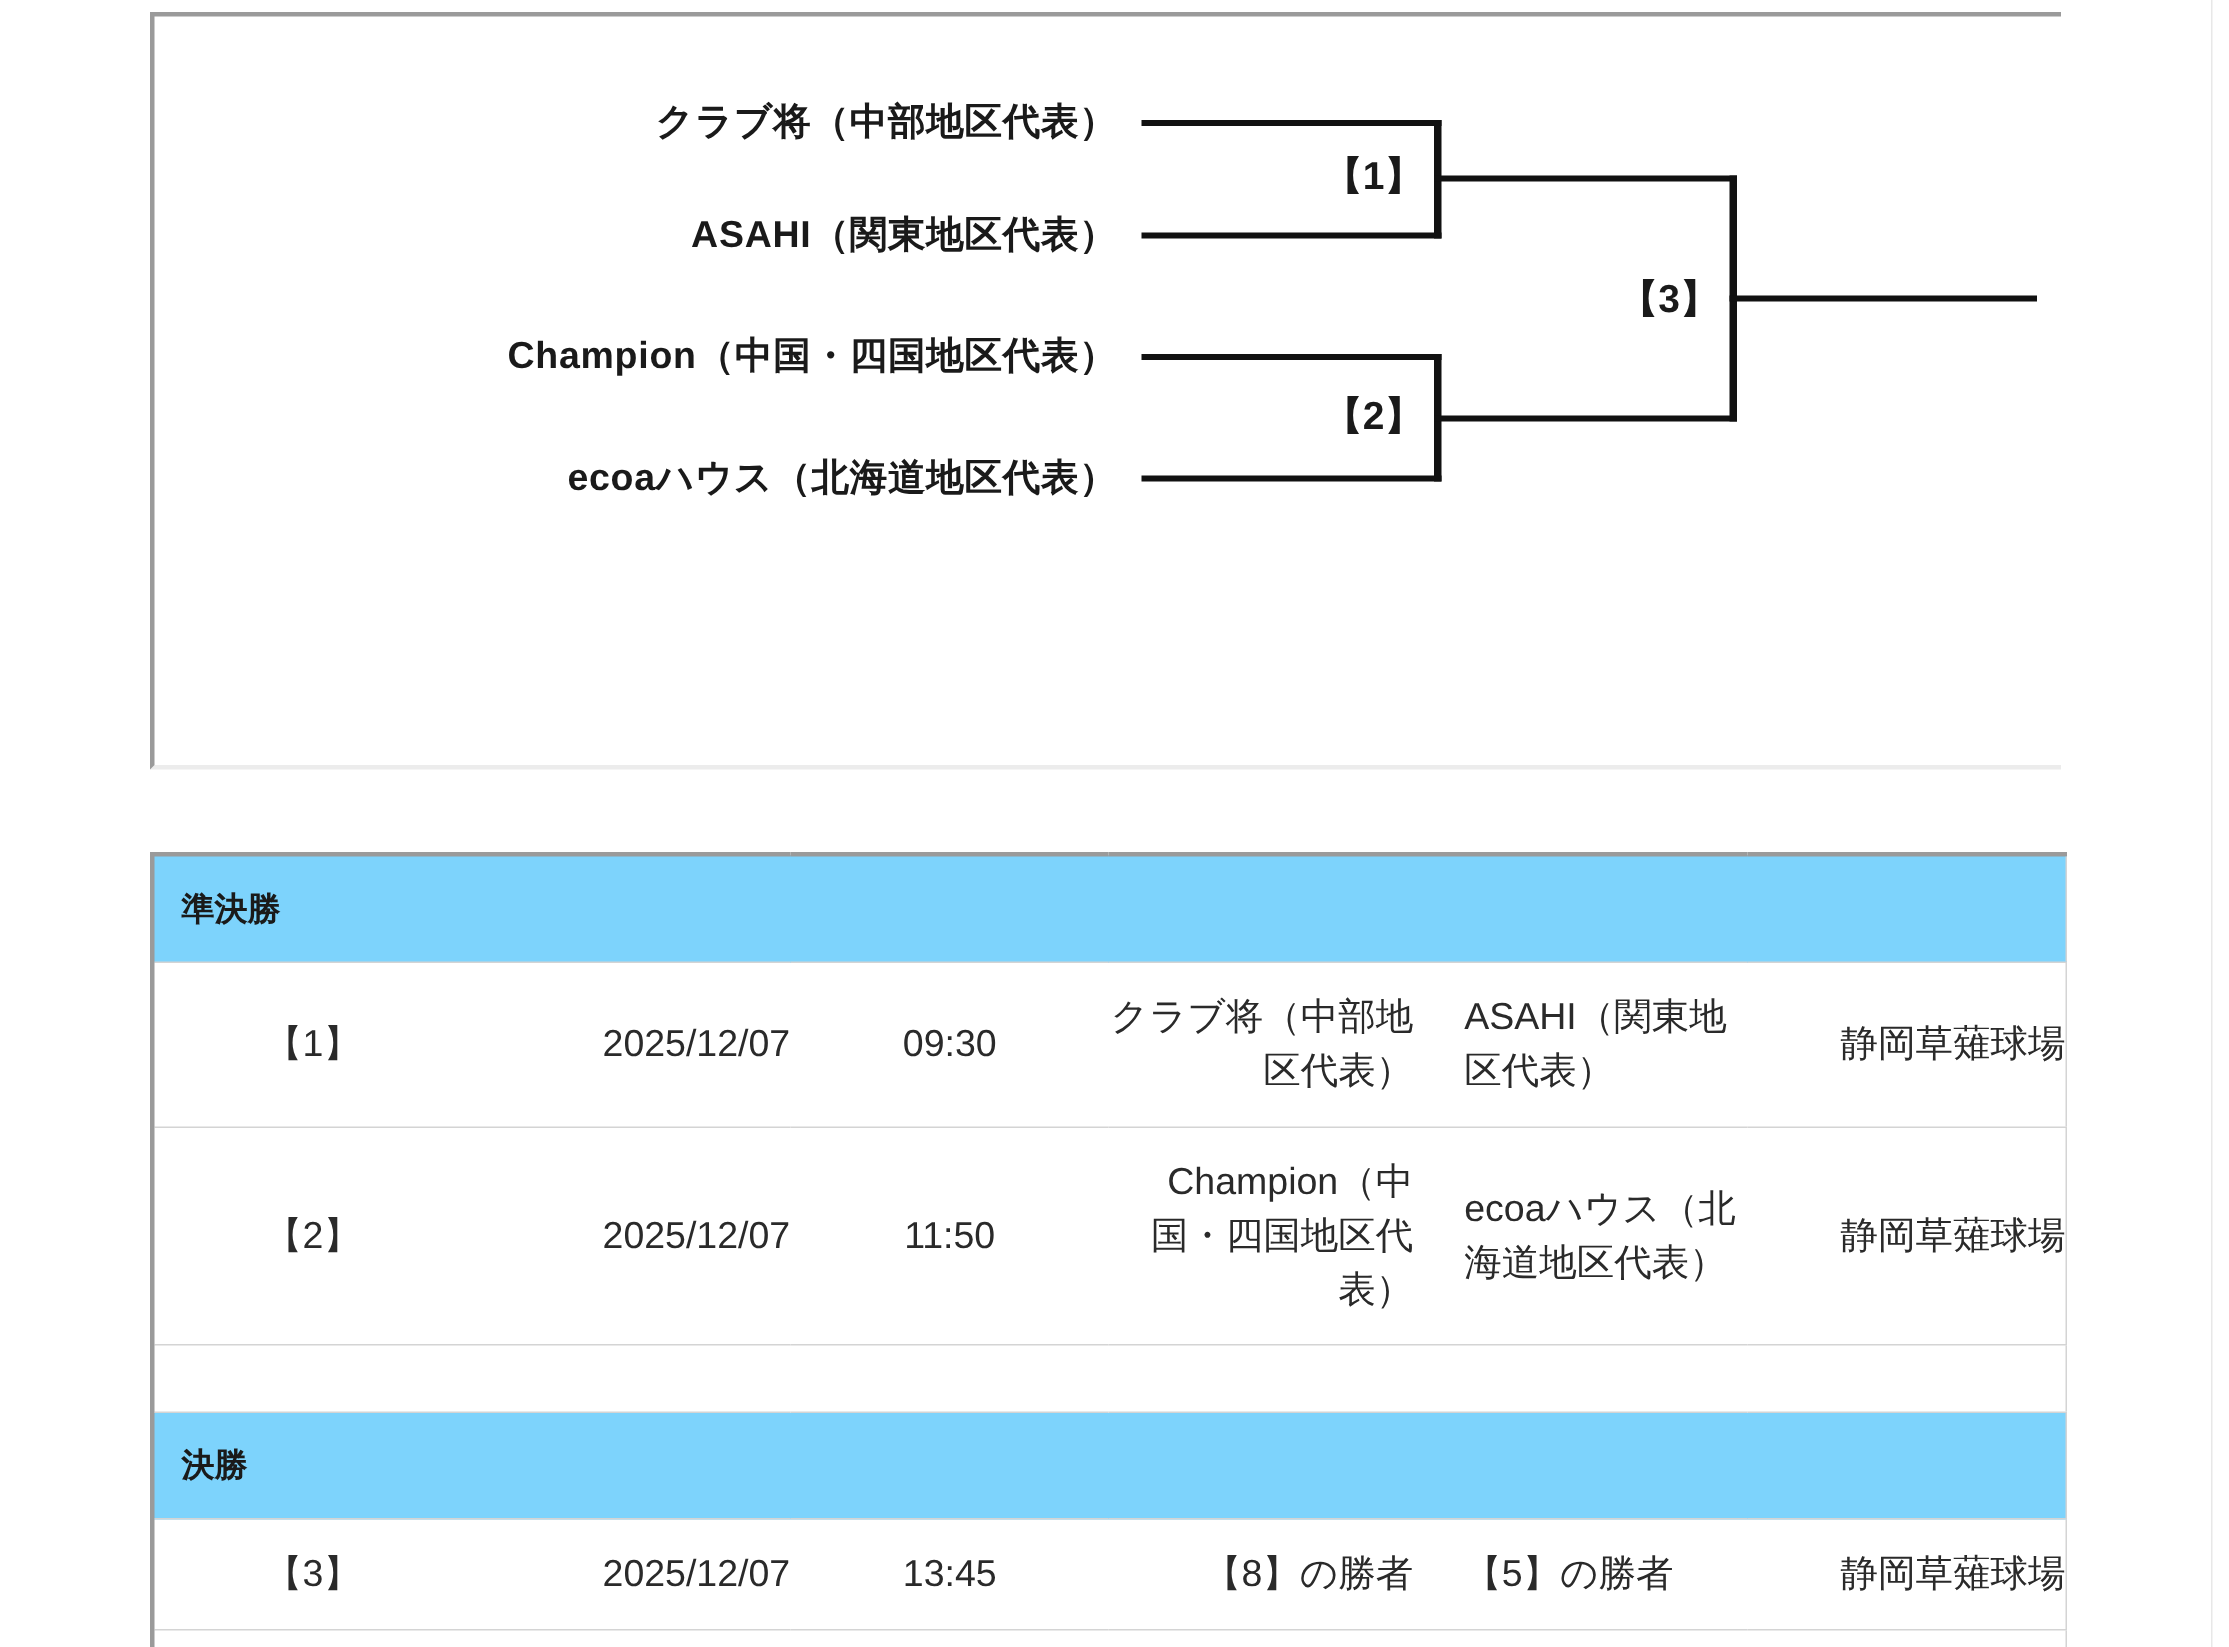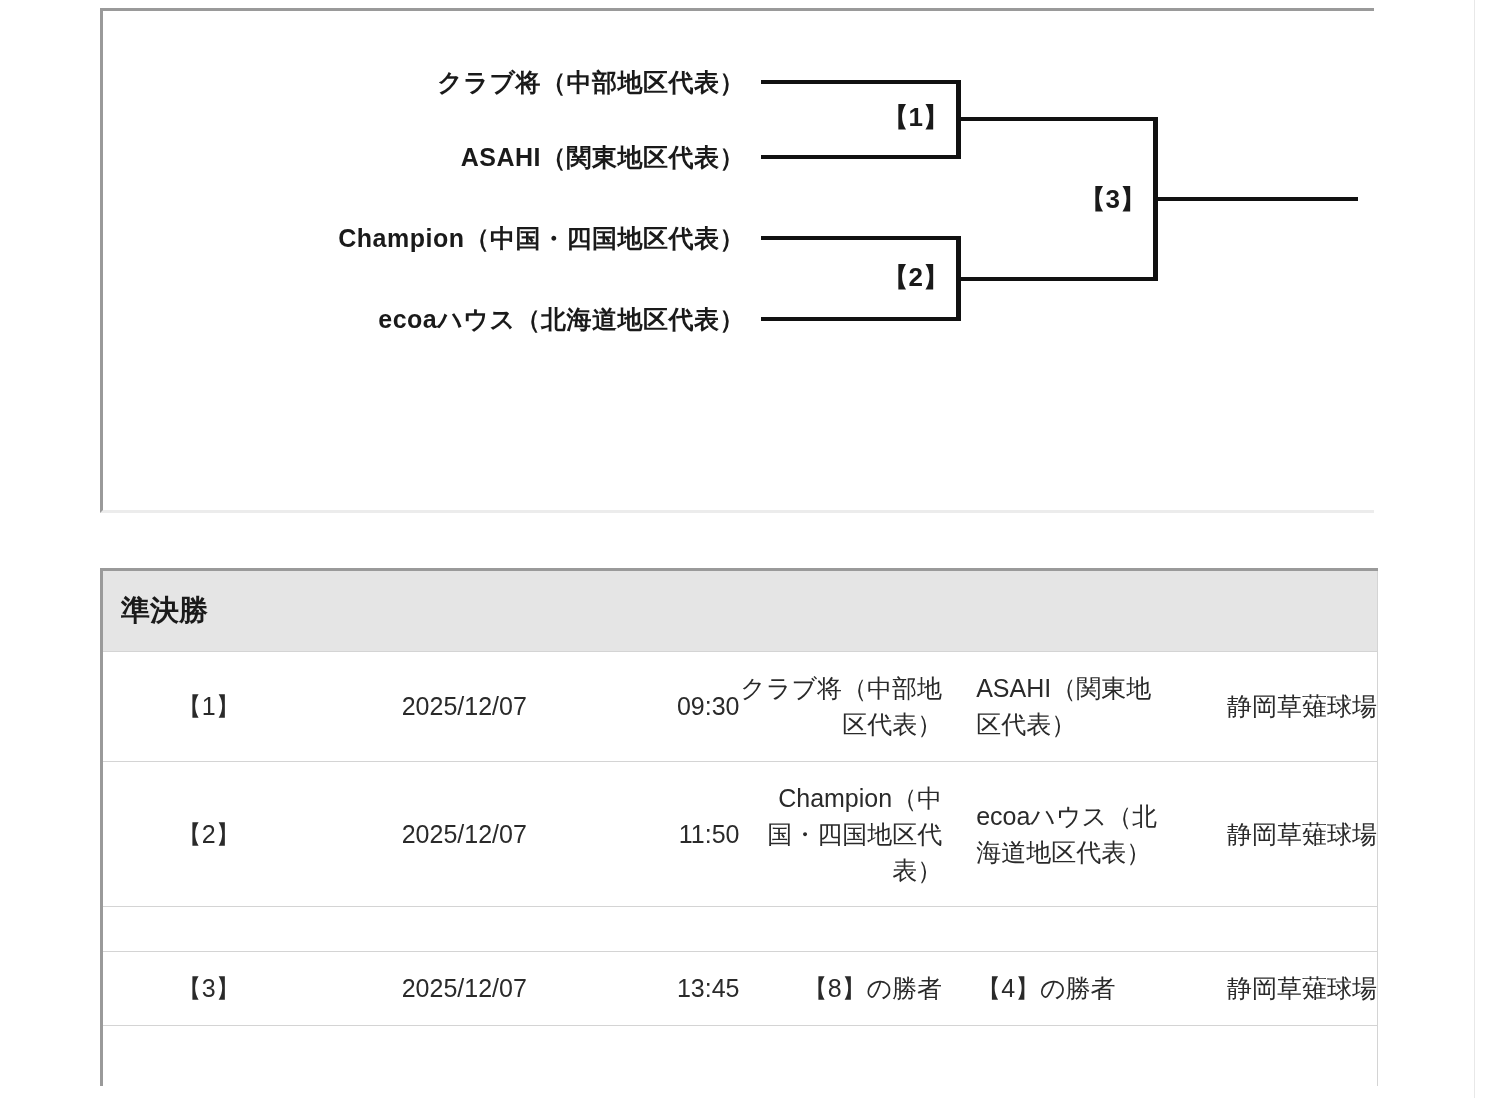--- a/index.html
+++ b/index.html
@@ -98,36 +98,36 @@
     border-top: 3px solid #9a9a9a;
     border-left: 3px solid #9a9a9a;
     border-right: 1px solid #d4d4d4;
   }
   .schedule-table td {
     border-bottom: 1px solid #d4d4d4;
     padding: 0;
     vertical-align: middle;
   }
   .section-row td {
-    background: #e5e5e5;
+    background: #7dd3fc;
     font-weight: bold;
-    font-size: 29px;
+    font-size: 22px;
     padding: 20px 0 20px 18px;
     color: #1a1a1a;
     border-bottom: 1px solid #d4d4d4;
   }
   .match-row td {
     font-size: 25px;
     color: #2a2a2a;
     padding: 18px 0;
     line-height: 1.45;
   }
   .c-no      { width: 88px;  text-align: center; }
   .c-date    { width: 214px; text-align: right; }
-  .c-time    { width: 140px; text-align: right; }
+  .c-time    { width: 140px; text-align: center; }
   .c-teamA   { width: 295px; text-align: right; padding-right: 10px !important; }
   .c-teamB   { width: 295px; text-align: left;  padding-left: 24px !important; }
   .c-venue   { width: 240px; text-align: right; }
   .spacer-row td {
     height: 44px;
     background: #ffffff;
     border-bottom: 1px solid #d4d4d4;
   }
   .tail-row td {
     height: 60px;
@@ -190,27 +190,30 @@
       <td class="c-time">11:50</td>
       <td class="c-teamA">Champion（中国・四国地区代表）</td>
       <td class="c-teamB">ecoaハウス（北海道地区代表）</td>
       <td class="c-venue">静岡草薙球場</td>
     </tr>
 
     <tr class="spacer-row">
       <td colspan="6"></td>
     </tr>
 
+    <tr class="section-row">
+      <td colspan="6">決勝</td>
+    </tr>
 
     <tr class="match-row">
       <td class="c-no">【3】</td>
       <td class="c-date">2025/12/07</td>
       <td class="c-time">13:45</td>
       <td class="c-teamA">【8】の勝者</td>
-      <td class="c-teamB">【4】の勝者</td>
+      <td class="c-teamB">【5】の勝者</td>
       <td class="c-venue">静岡草薙球場</td>
     </tr>
 
     <tr class="tail-row">
       <td colspan="6"></td>
     </tr>
 
   </tbody>
 </table>
 

